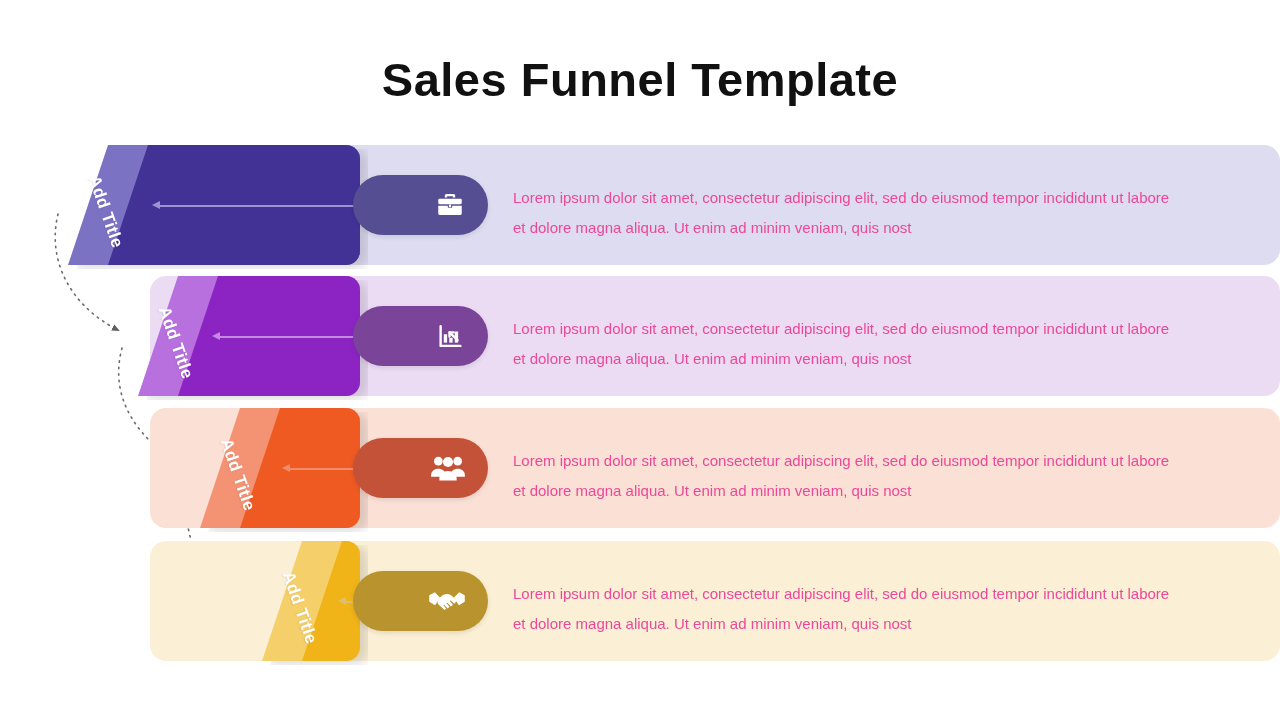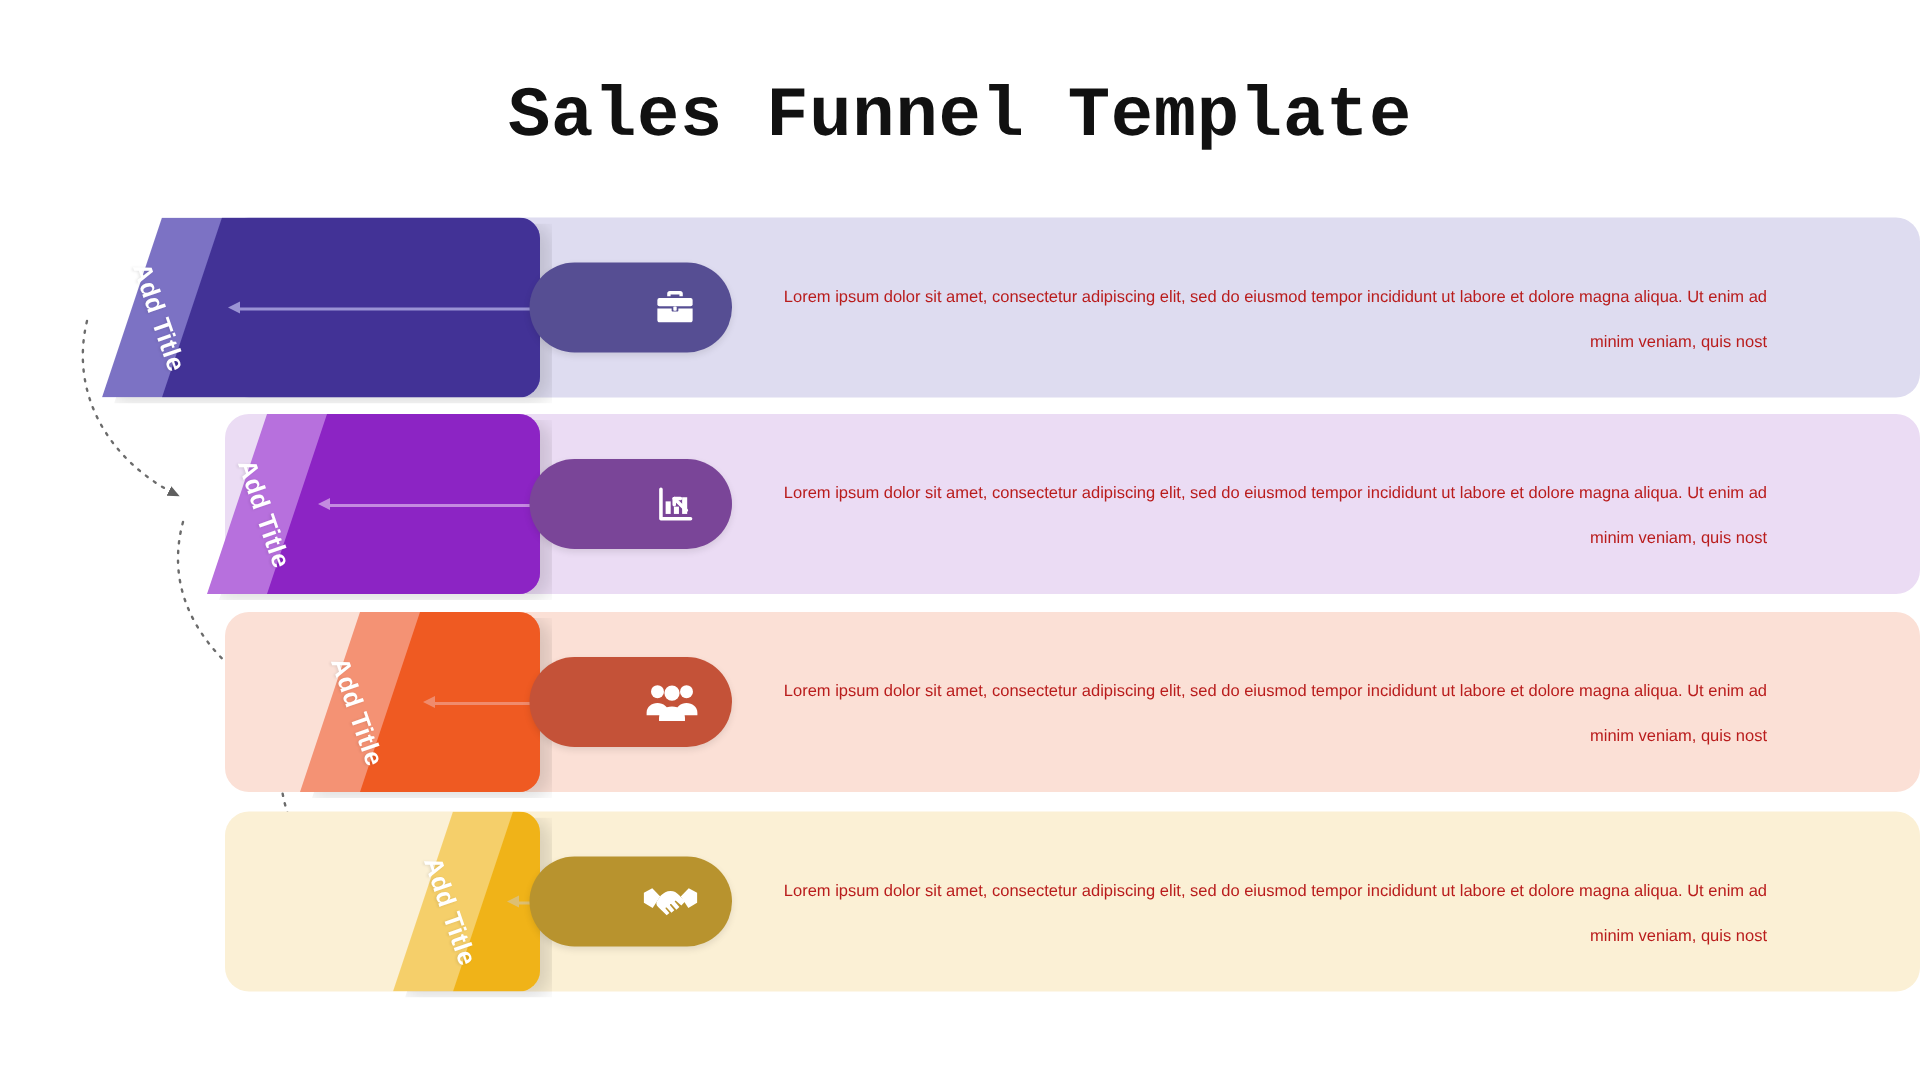--- a/index.html
+++ b/index.html
@@ -18,21 +18,20 @@
   
   #page-title {
     position: absolute;
     top: 52px; left: 0; width: 1280px;
     text-align: center;
     font-size: 47px;
     font-weight: bold;
     letter-spacing: 0.5px;
     color: #111111;
     white-space: nowrap;
-    font-family: Liberation Mono, monospace;
   }
 
   
   .row {
     position: absolute;
     height: 120px;
   }
 
   
   .panel {
@@ -104,24 +103,23 @@
     justify-content: flex-end;
     padding-right: 22px;
     box-shadow: 0 2px 5px rgba(0,0,0,0.10);
   }
   .pill svg { display: block; }
 
   
   .body-text {
     position: absolute;
     width: 665px;
-    font-size: 11px;
+    font-size: 15px;
     line-height: 30px;
-    color: #b91c1c;
-    text-align: right;
+    color: #ec4899;
   }
 
   
   #connectors {
     position: absolute;
     top: 0; left: 0;
     width: 1280px; height: 720px;
     pointer-events: none;
   }
 </style>

